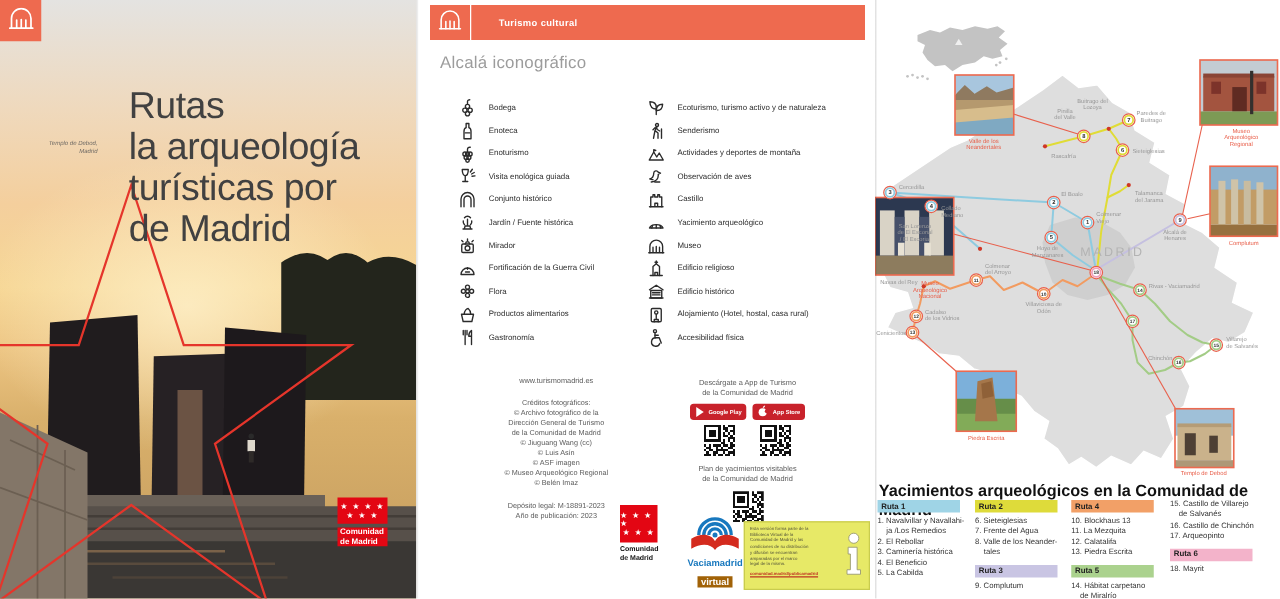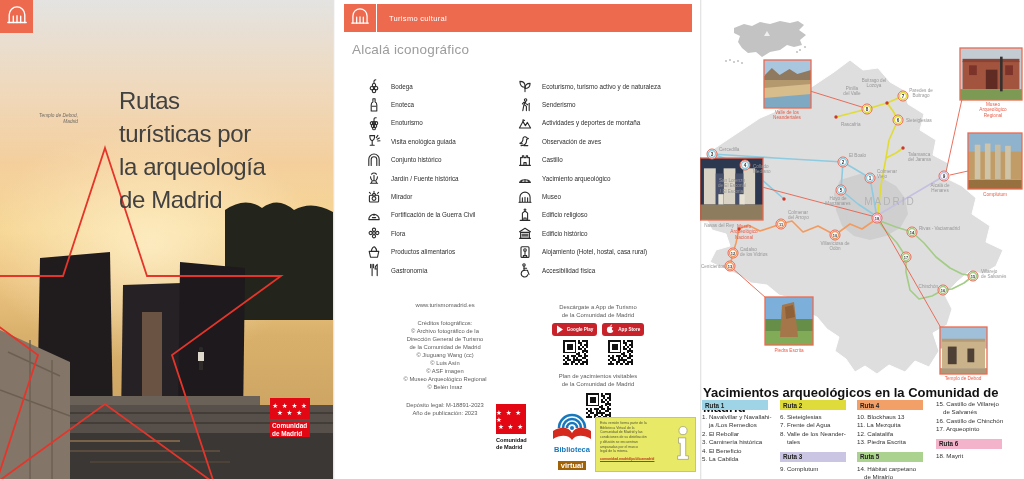--- a/index.html
+++ b/index.html
@@ -5,38 +5,38 @@
   html,body{margin:0;padding:0;background:#fff;}
   .page{position:relative;width:1024px;height:479px;background:#fff;overflow:hidden;
         font-family:"Liberation Sans",sans-serif;}
   
   .panel-left{position:absolute;left:0;top:0;width:333px;height:479px;overflow:hidden;background:#e9e0d2;}
   .panel-left svg.photo{position:absolute;left:0;top:0;}
   .logo-sq{position:absolute;left:0;top:0;width:33px;height:33px;background:#ee6a4f;
            display:flex;align-items:center;justify-content:center;}
   .cover-caption{position:absolute;left:14px;top:113px;width:64px;text-align:right;
                  font-size:4.8px;line-height:6px;color:#6f6a64;font-style:italic;}
-  .cover-title{position:absolute;left:103px;top:68px;margin:16px;font-weight:400;
-               font-size:24px;line-height:33px;color:#414141;letter-spacing:-0.4px;}
+  .cover-title{position:absolute;left:103px;top:68px;margin:0;font-weight:400;
+               font-size:30px;line-height:33px;color:#414141;letter-spacing:-0.4px;}
   .cm-logo{position:absolute;display:flex;flex-direction:column;gap:3px;align-items:stretch;}
   .cm-cover{left:270px;top:398px;width:40px;}
   .cm-flag{background:#e30613;padding:4px 0 3px;display:flex;flex-direction:column;align-items:center;}
   .cm-flag .stars{color:#fff;font-size:6.5px;line-height:7px;letter-spacing:1px;}
   .cm-text div{background:#e30613;color:#fff;font-weight:bold;font-size:6.4px;line-height:7.6px;
                padding:0 2px;text-align:left;}
   .cm-mid{left:163px;top:404px;width:30px;}
   .cm-mid .cm-flag{padding:5px 0 4px;}
   .cm-mid .cm-text div{background:none;color:#111;font-size:5.6px;line-height:6.6px;padding:0;}
   
   .panel-mid{position:absolute;left:333px;top:0;width:367px;height:479px;background:#fff;}
   .mid-header{position:absolute;left:11px;top:4px;width:348px;height:28px;background:#ee6a4f;
               display:flex;align-items:center;}
   .mid-header .hicon{width:31px;display:flex;justify-content:center;}
   .mid-header .hsep{width:1px;height:28px;background:#fff;margin-left:1px;}
-  .mid-header .htitle{color:#fff;font-size:7.5px;margin-left:12px;letter-spacing:.3px;}
+  .mid-header .htitle{color:#fff;font-size:7.5px;margin-left:22px;letter-spacing:.3px;font-weight:bold;}
   .idx-heading{position:absolute;left:19px;top:42px;font-size:13.5px;color:#9c9c9c;letter-spacing:.2px;}
   .icon-col{position:absolute;top:77px;display:flex;flex-direction:column;}
   .icon-col.left{left:33px;width:150px;}
   .icon-col.right{left:184px;width:180px;}
   .icon-row{height:18.4px;display:flex;align-items:center;gap:9px;}
   .icon-row .ig{width:16px;height:16px;flex:0 0 16px;}
   .icon-row .ilabel{font-size:6.3px;color:#2c2c2c;line-height:7px;}
   .credits{position:absolute;left:30px;top:302px;width:164px;text-align:center;color:#5c5c5c;}
   .credits .site{font-size:5.9px;margin-bottom:11px;}
   .credit-lines div{font-size:5.8px;line-height:8px;}
@@ -126,22 +126,22 @@
           <path d="M8 18v-7M12 18v-7.5M16 18v-7"></path>
           <path d="M2 18h20"></path>
       </svg>
     </div>
     <div class="cover-caption">
         <div>Templo de Debod,</div>
         <div>Madrid</div>
       </div>
     <h1 class="cover-title">
         <div>Rutas</div>
+        <div>la arqueología</div>
         <div>turísticas por</div>
-        <div>la arqueología</div>
         <div>de Madrid</div>
       </h1>
     <div class="cm-logo cm-cover">
       <div class="cm-flag">
           <div class="stars">★ ★ ★ ★</div>
           <div class="stars">★ ★ ★</div>
         </div>
       <div class="cm-text">
           <div>Comunidad</div>
           <div>de Madrid</div>
@@ -703,21 +703,21 @@
     </div>
 
     <div class="bv-logo">
       <svg width="44" height="30" viewBox="0 0 44 30">
         <path d="M9 16 A13 13 0 0 1 35 16" fill="none" stroke="#1878be" stroke-width="2.6"></path>
         <path d="M13 16 A9 9 0 0 1 31 16" fill="none" stroke="#1878be" stroke-width="2.6"></path>
         <path d="M17 16 A5 5 0 0 1 27 16" fill="none" stroke="#1878be" stroke-width="2.6"></path>
         <circle cx="22" cy="16" r="2" fill="#1878be"></circle>
         <path d="M3,19 C11,14 19,15 22,21 C25,15 33,14 41,19 L41,27 C33,22 25,23 22,28 C19,23 11,22 3,27 Z" fill="#d42b1e"></path>
       </svg>
-      <div class="bv1">Biblioteca</div>
+      <div class="bv1">Vaciamadrid</div>
       <div class="bv2">virtual</div>
     </div>
 
     <div class="sticker">
       <div class="stx">
           <div>Esta versión forma parte de la</div>
           <div>Biblioteca Virtual de la</div>
           <div>Comunidad de Madrid y las</div>
           <div>condiciones de su distribución</div>
           <div>y difusión se encuentran</div>

